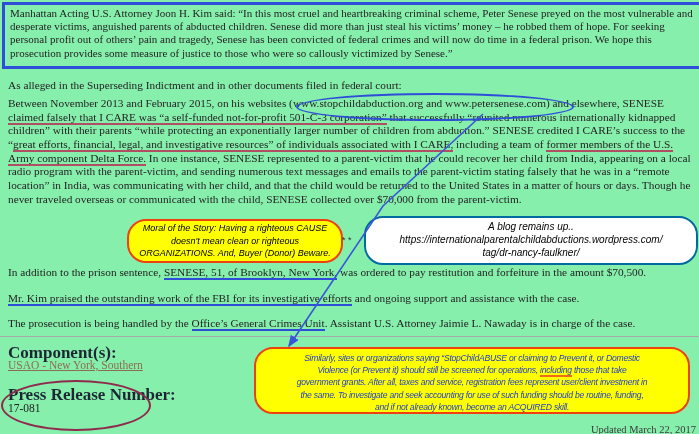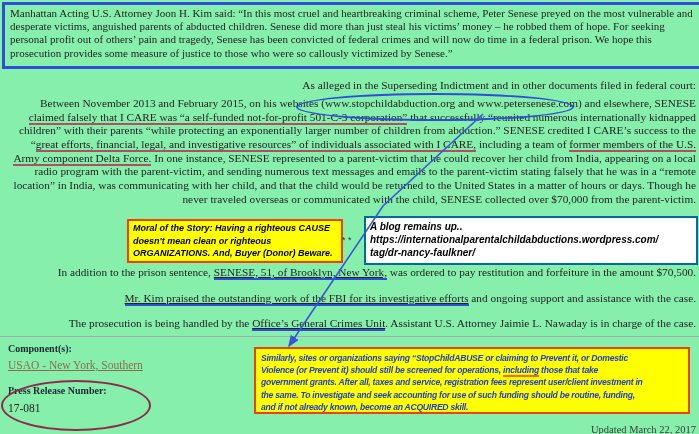--- a/index.html
+++ b/index.html
@@ -1,44 +1,44 @@
 <!DOCTYPE html>
 <html><head>
 <meta charset="utf-8">
 <style>
   html,body{margin:0;padding:0;background:#fff;}
   #page{position:relative;width:699px;height:434px;background:#86efac;overflow:hidden;
         font-family:"Liberation Serif","DejaVu Serif",serif;color:#232323;}
   
   .bodytext{font-size:11.3px;line-height:13.65px;color:#232323;}
-  .para{position:absolute;left:8px;width:688px;text-align:right;}
+  .para{position:absolute;left:8px;width:688px;}
   
   #quote-box{position:absolute;left:2px;top:2px;width:686px;height:57px;
              border:3px solid #2e4ed8;padding:2px 5px;font-size:11px;line-height:13.2px;overflow:hidden;}
   
   .u-red{border-bottom:2px solid #b04f63;}
-  .u-blue{border-bottom:2px solid #2e4ed8;text-decoration:underline;}
+  .u-blue{border-bottom:2px solid #2e4ed8;}
   .u-orange{border-bottom:2px solid #f2691a;}
   
   .oval{position:absolute;border-radius:50%;}
   #websites-oval{left:296px;top:93px;width:274px;height:24px;border:2.5px solid #2e4ed8;}
   #press-oval{left:1px;top:380px;width:146px;height:47px;border:2.5px solid #8e2b4d;}
   
   .note{position:absolute;font-family:"Liberation Sans","DejaVu Sans",sans-serif;
-        font-weight:bold;font-style:italic;text-align:left;}
+        font-weight:normal;font-style:italic;text-align:center;border-radius:19px;}
   #moral-box{left:127px;top:219px;width:204px;height:38px;background:#ffff00;
              border:2px solid #ef4010;padding:1px 4px;font-size:9px;line-height:12.6px;color:#000;}
   #blog-box{left:364px;top:216px;width:322px;height:41px;background:#ffffff;
             border:2px solid #0369a1;padding:2px 4px;font-size:10px;line-height:13px;color:#000;}
   #screening-box{left:254px;top:347px;width:422px;height:57px;background:#ffff00;
                  border:2px solid #ef4010;padding:3px 5px;font-size:8.6px;line-height:12.2px;
                  letter-spacing:-0.25px;color:#2240cc;}
   .nowrap{white-space:nowrap;}
   
-  .flabel{position:absolute;left:8px;font-weight:bold;font-size:10px;color:#1c2733;}
+  .flabel{position:absolute;left:8px;font-weight:bold;font-size:17px;color:#1c2733;}
   .fvalue{position:absolute;left:8px;font-size:11.5px;}
   #divider{position:absolute;left:0;top:336px;width:699px;height:0;border-top:1px solid #a9a9a9;}
   #usao{color:#8c6d4f;text-decoration:underline;}
   #updated{position:absolute;right:3px;top:424px;font-size:10.5px;color:#3b3b3b;}
   #asterisks{position:absolute;left:342px;top:235px;font-size:9px;color:#333;
              font-family:"Liberation Sans",sans-serif;}
   #connector-svg{position:absolute;left:0;top:0;width:699px;height:434px;pointer-events:none;}
 </style>
 </head>
 <body>

